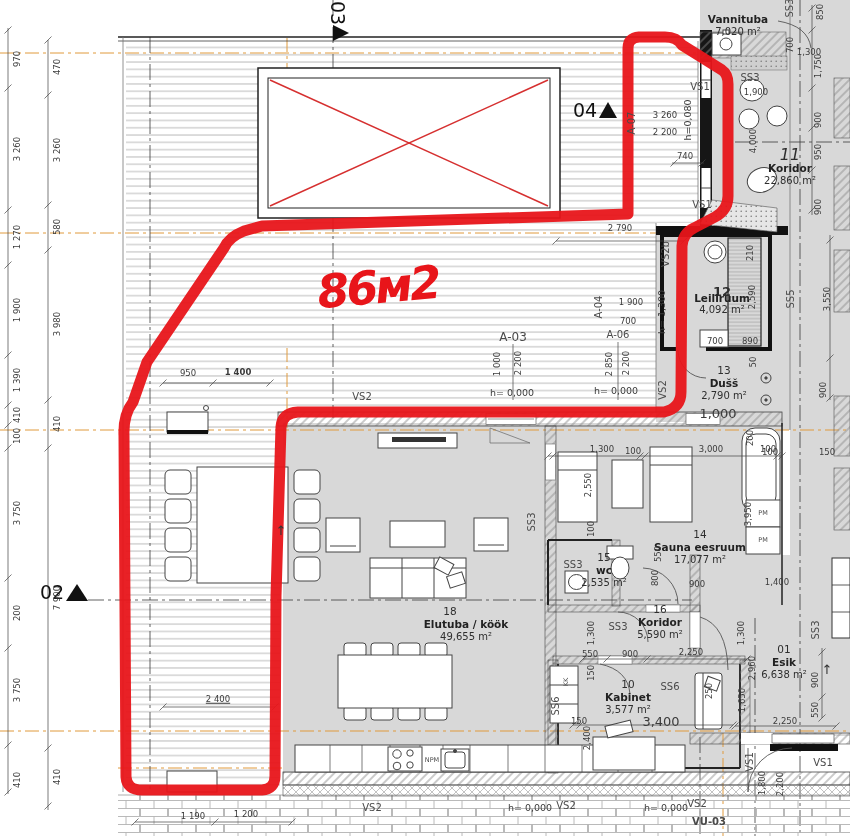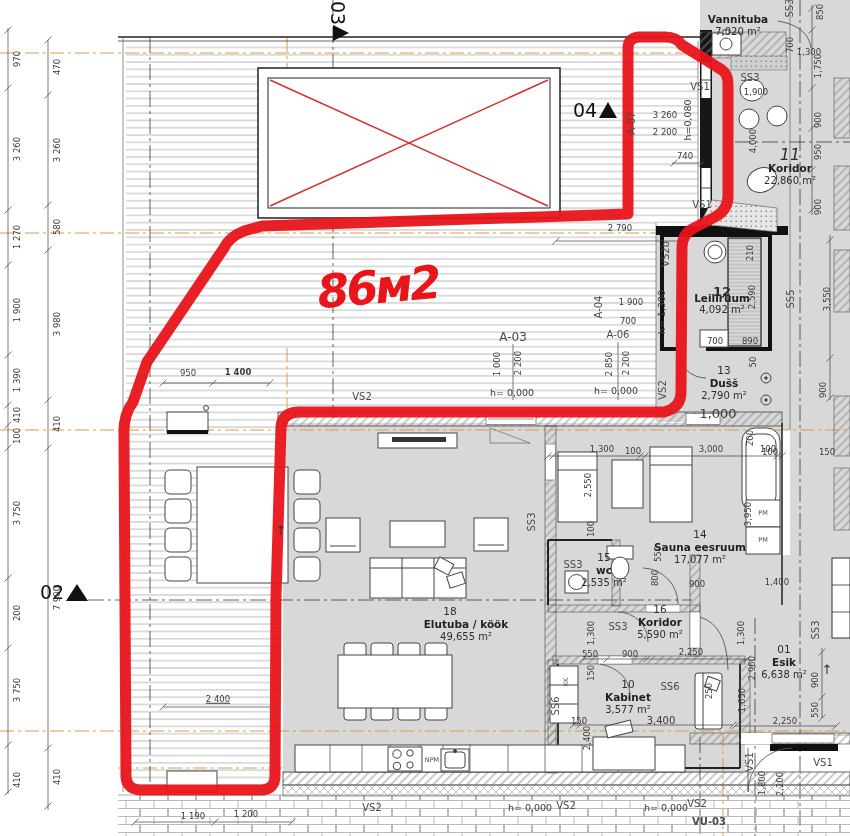--- a/index.html
+++ b/index.html
@@ -440,21 +440,21 @@
       <div class="lbl" style="left: 658px; top: 554px; font-size: 8.5px; transform: translate(-50%, -50%) rotate(-90deg); color: rgb(59, 59, 59);">550</div>
       <div class="lbl" style="left: 655px; top: 578px; font-size: 8.5px; transform: translate(-50%, -50%) rotate(-90deg); color: rgb(59, 59, 59);">800</div>
       <div class="lbl" style="left: 697px; top: 584px; font-size: 8.5px; transform: translate(-50%, -50%); color: rgb(59, 59, 59);">900</div>
       <div class="lbl" style="left: 749px; top: 582px; font-size: 8.5px; transform: translate(-50%, -50%); color: rgb(59, 59, 59); margin-left: 28px;">1,400</div>
       <div class="lbl" style="left: 590px; top: 654px; font-size: 8.5px; transform: translate(-50%, -50%); color: rgb(59, 59, 59);">550</div>
       <div class="lbl" style="left: 630px; top: 654px; font-size: 8.5px; transform: translate(-50%, -50%); color: rgb(59, 59, 59);">900</div>
       <div class="lbl" style="left: 691px; top: 652px; font-size: 8.5px; transform: translate(-50%, -50%); color: rgb(59, 59, 59);">2,250</div>
       <div class="lbl" style="left: 591px; top: 633px; font-size: 8.5px; transform: translate(-50%, -50%) rotate(-90deg); color: rgb(59, 59, 59);">1,300</div>
       <div class="lbl" style="left: 741px; top: 633px; font-size: 8.5px; transform: translate(-50%, -50%) rotate(-90deg); color: rgb(59, 59, 59);">1,300</div>
       <div class="lbl" style="left: 591px; top: 673px; font-size: 8.5px; transform: translate(-50%, -50%) rotate(-90deg); color: rgb(59, 59, 59);">150</div>
-      <div class="lbl" style="left: 661px; top: 721px; font-size: 10px; transform: translate(-50%, -50%); color: rgb(59, 59, 59);">3,400</div>
+      <div class="lbl" style="left: 661px; top: 721px; font-size: 13px; transform: translate(-50%, -50%); color: rgb(59, 59, 59);">3,400</div>
       <div class="lbl" style="left: 579px; top: 721px; font-size: 8.5px; transform: translate(-50%, -50%); color: rgb(59, 59, 59);">150</div>
       <div class="lbl" style="left: 587px; top: 738px; font-size: 8.5px; transform: translate(-50%, -50%) rotate(-90deg); color: rgb(59, 59, 59);">2,400</div>
       <div class="lbl" style="left: 752px; top: 668px; font-size: 8.5px; transform: translate(-50%, -50%) rotate(-90deg); color: rgb(59, 59, 59);">2,960</div>
       <div class="lbl" style="left: 742px; top: 700px; font-size: 8.5px; transform: translate(-50%, -50%) rotate(-90deg); color: rgb(59, 59, 59);">1,650</div>
       <div class="lbl" style="left: 709px; top: 691px; font-size: 8.5px; transform: translate(-50%, -50%) rotate(-90deg); color: rgb(59, 59, 59);">250</div>
       <div class="lbl" style="left: 815px; top: 680px; font-size: 8.5px; transform: translate(-50%, -50%) rotate(-90deg); color: rgb(59, 59, 59);">900</div>
       <div class="lbl" style="left: 815px; top: 710px; font-size: 8.5px; transform: translate(-50%, -50%) rotate(-90deg); color: rgb(59, 59, 59);">550</div>
       <div class="lbl" style="left: 785px; top: 721px; font-size: 8.5px; transform: translate(-50%, -50%); color: rgb(59, 59, 59);">2,250</div>
       <div class="lbl" style="left: 762px; top: 783px; font-size: 8.5px; transform: translate(-50%, -50%) rotate(-90deg); color: rgb(59, 59, 59);">1,800</div>
       <div class="lbl" style="left: 780px; top: 784px; font-size: 8.5px; transform: translate(-50%, -50%) rotate(-90deg); color: rgb(59, 59, 59);">2,200</div>

